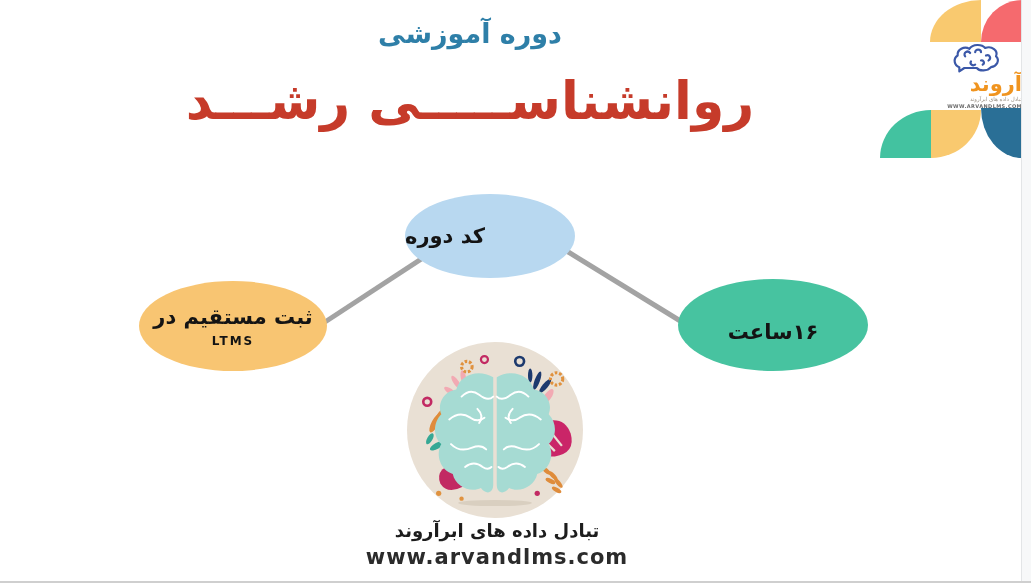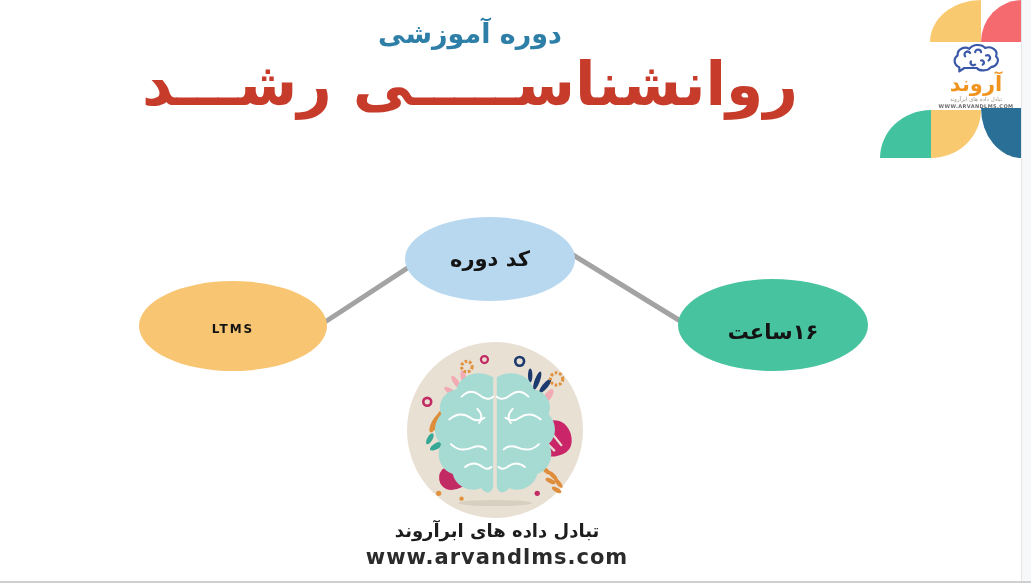--- a/index.html
+++ b/index.html
@@ -10,49 +10,49 @@
   }
   .slide{position:absolute;left:0;top:0;width:1022px;height:520px;background:#fff;}
   
   .right-strip{position:absolute;top:0;right:0;width:9px;height:583px;
     background:#f7f8f9;border-left:1px solid #e3e5e7;}
   .bottom-line{position:absolute;left:0;bottom:0;width:1031px;height:2px;background:#cfcfcf;}
 
   
   .header{position:absolute;left:0;top:0;width:940px;text-align:center;}
   .kicker{margin-top:18px;font-size:27px;font-weight:bold;color:var(--kicker,#2e7fa8);direction:rtl;}
-  .title{font-size:60px;font-weight:bold;color:var(--title,#c63b2a);direction:rtl;}
+  .title{margin-top:22px;font-size:52px;font-weight:bold;color:var(--title,#c63b2a);direction:rtl;}
 
   
   .deco{position:absolute;}
   .deco-y1{left:930px;top:0;width:51px;height:42px;background:var(--deco-yellow,#f9c96f);
     border-top-left-radius:100% 100%;}
   .deco-r1{left:981px;top:0;width:41px;height:42px;background:var(--deco-red,#f56a6e);
     border-top-left-radius:100% 100%;}
   .deco-t2{left:880px;top:110px;width:51px;height:48px;background:var(--deco-teal,#43c2a0);
     border-top-left-radius:100% 100%;}
   .deco-y2{left:931px;top:110px;width:50px;height:48px;background:var(--deco-yellow,#f9c96f);
     border-bottom-right-radius:100% 100%;}
   .deco-b2{left:981px;top:108px;width:41px;height:50px;background:var(--deco-blue,#2a6f96);
     border-bottom-left-radius:100% 100%;}
 
-  .logo{position:absolute;left:930px;top:43px;width:92px;height:66px;text-align:center;line-height:1;}
+  .logo{position:absolute;left:930px;top:43px;width:92px;height:66px;text-align:right;line-height:1;}
   .logo svg{display:block;margin:0 auto;}
   .logo-brand{font-size:21px;font-weight:bold;color:var(--brand-orange,#f0941f);direction:rtl;margin-top:1px;}
   .logo-tagline{font-size:5.5px;color:#9a9286;direction:rtl;margin-top:2px;}
   .logo-site{font-size:5px;font-weight:bold;color:#6b6b6b;letter-spacing:.4px;margin-top:1px;}
 
   
   .connectors{position:absolute;left:0;top:0;width:1022px;height:583px;}
   .connectors line{stroke:var(--connector,#a3a3a3);stroke-width:5;}
 
   .node{position:absolute;border-radius:50%;display:flex;flex-direction:column;
     align-items:center;justify-content:center;color:#141414;font-weight:bold;
     direction:rtl;text-align:center;}
-  .node-code{left:405px;top:217px;width:170px;height:84px;background:var(--node-code-bg,#b8d8f0);}
+  .node-code{left:405px;top:194px;width:170px;height:84px;background:var(--node-code-bg,#b8d8f0);align-items:flex-end;}
   .node-code .l1{font-size:21px;}
   .node-code .l2{font-size:23px;letter-spacing:2px;margin-top:6px;}
   .node-left{left:139px;top:281px;width:188px;height:90px;background:var(--node-left-bg,#f8c572);}
   .node-left .l1{font-size:21px;}
   .node-left .l2{font-size:12px;letter-spacing:2px;margin-top:5px;direction:ltr;}
   .node-right{left:678px;top:279px;width:190px;height:92px;background:var(--node-right-bg,#47c3a0);}
   .node-right .l1{font-size:21px;}
   .node-right .l2{font-size:21px;margin-top:14px;}
 
   .brain-figure{position:absolute;left:407px;top:342px;width:176px;height:176px;}
@@ -97,20 +97,21 @@
     <div class="logo-brand">آروند</div>
     <div class="logo-tagline">تبادل داده های ابرآروند</div>
     <div class="logo-site">WWW.ARVANDLMS.COM</div>
   </div>
 
   <div class="node node-code">
     <div class="l1">کد دوره</div>
   </div>
 
   <div class="node node-left">
+    <div class="l1">ثبت مستقیم در</div>
     <div class="l2">LTMS</div>
   </div>
 
   <div class="node node-right">
     <div class="l2">۱۶ساعت</div>
   </div>
 
   <div class="brain-figure">
     <svg width="176" height="176" viewBox="0 0 200 200">
       <circle cx="100" cy="100" r="100" fill="#e9e0d4"></circle>

